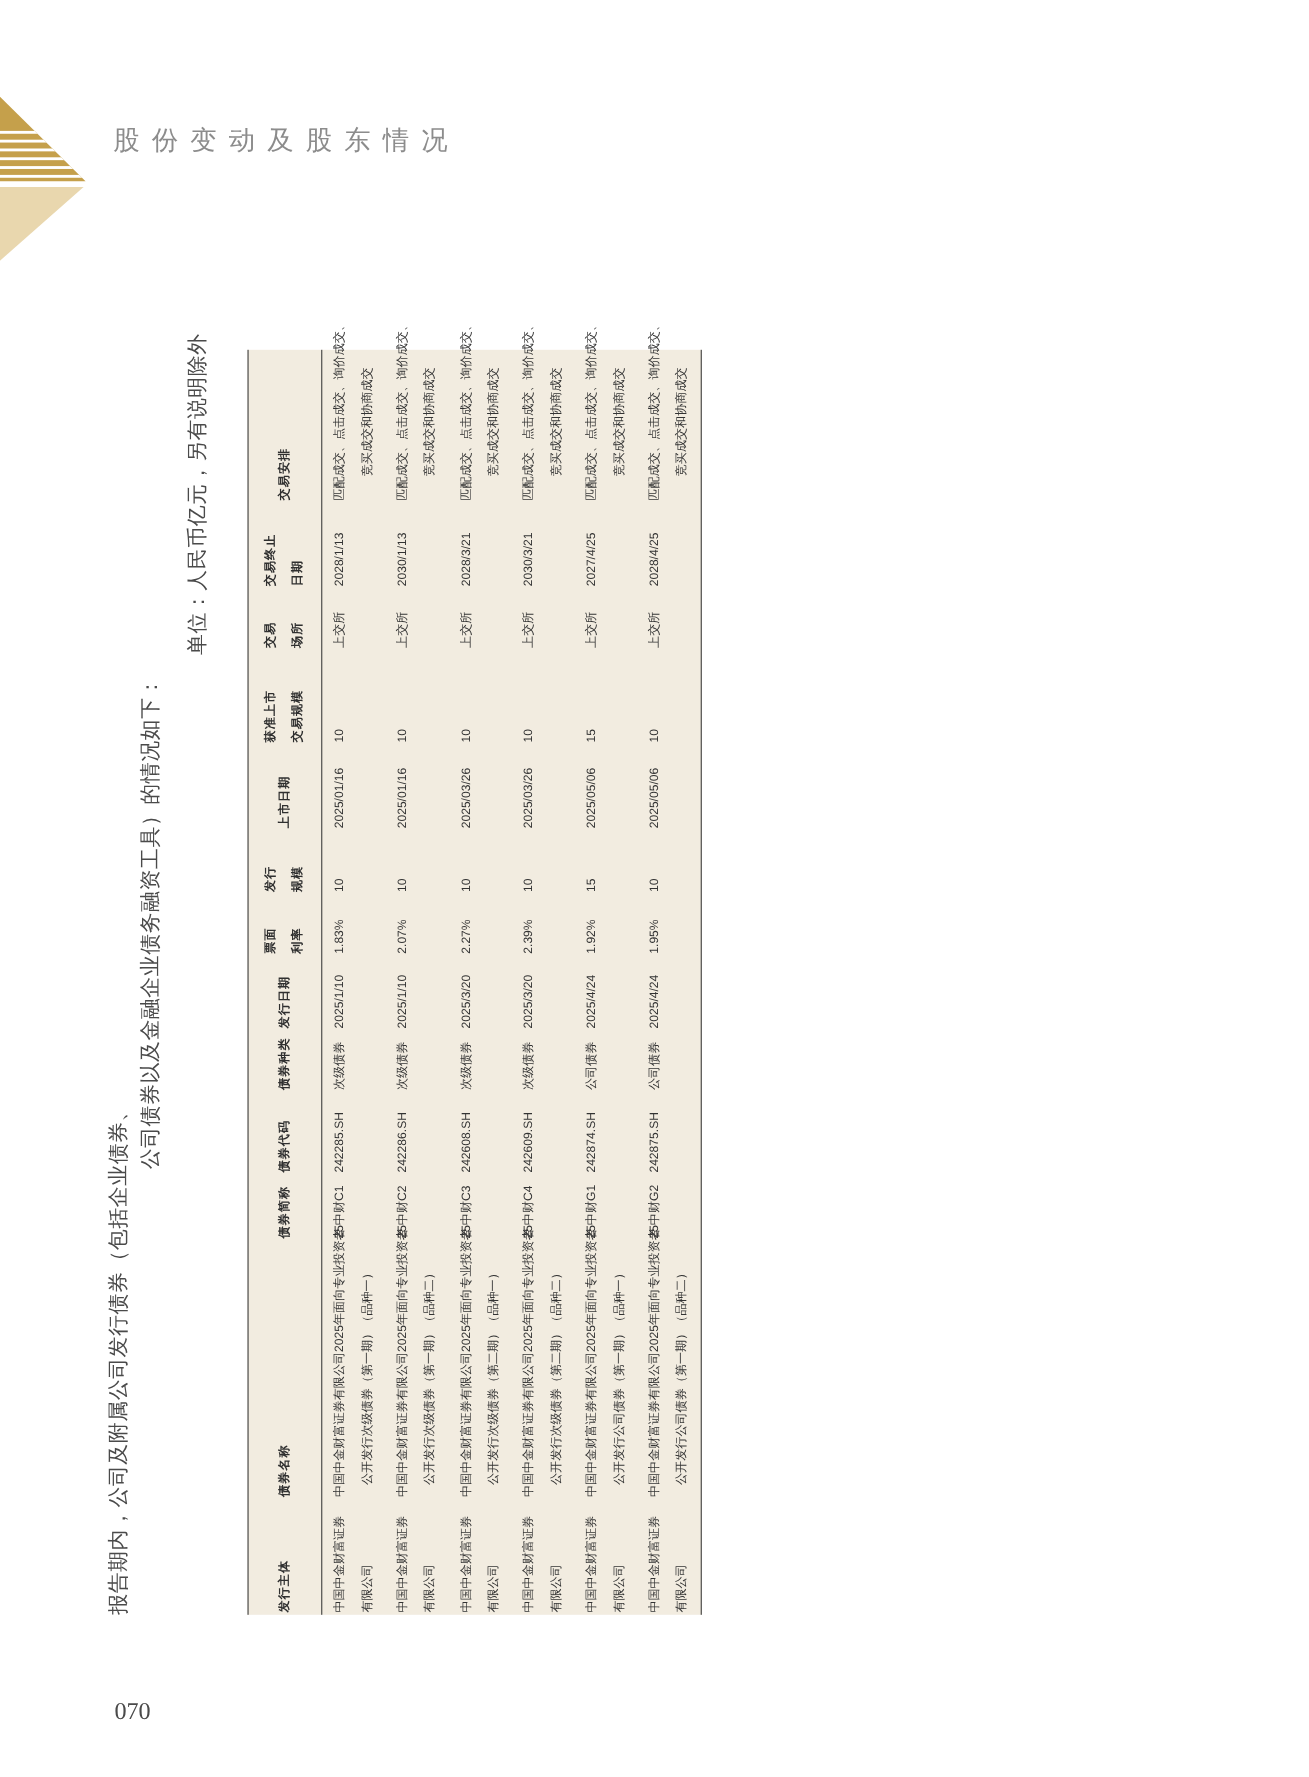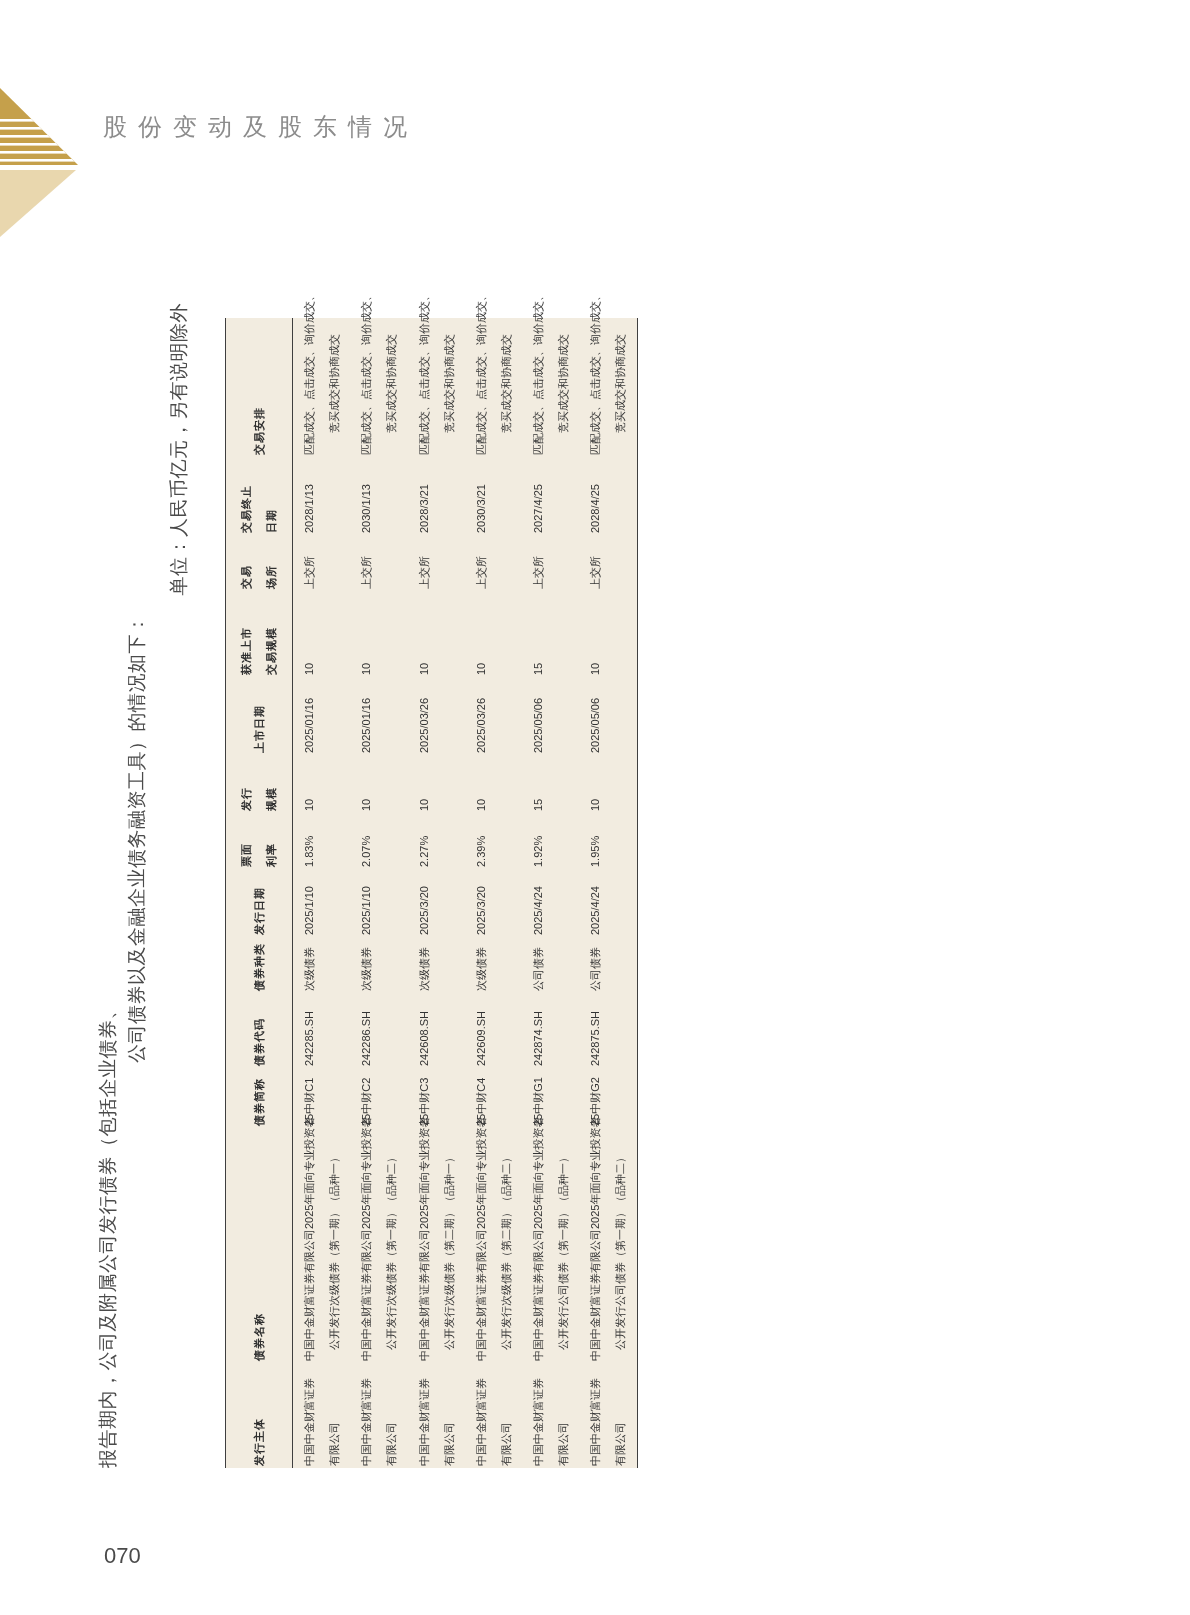--- a/index.html
+++ b/index.html
@@ -29,21 +29,21 @@
     font-size:24px;
     color:#8c8c8c;
     letter-spacing:11px;
     white-space:nowrap;
   }
 
   
   .page-number{
     position:absolute;
     left:104px; top:1510px;
-    font-family:Liberation Sans, sans-serif;
+    font-family:Liberation Serif, serif;
     font-size:22px;
     color:#4a4a4a;
   }
 
   
   .rotated{
     position:absolute;
     left:95px; top:1440px;
     width:1170px; height:552px;
     transform:rotate(-90deg);

